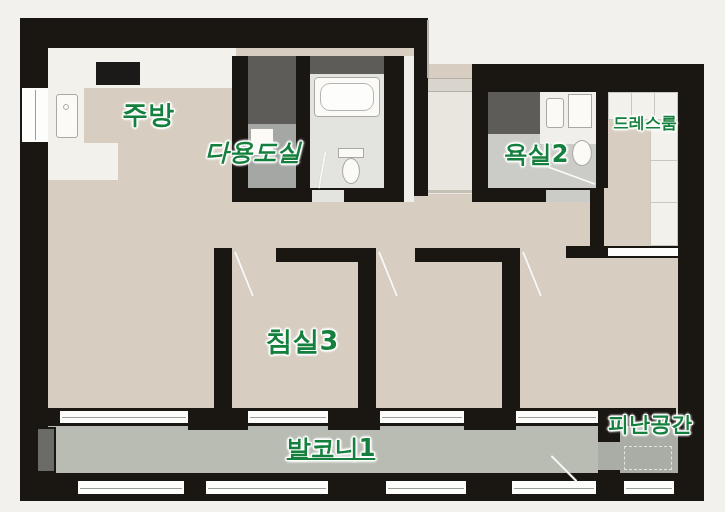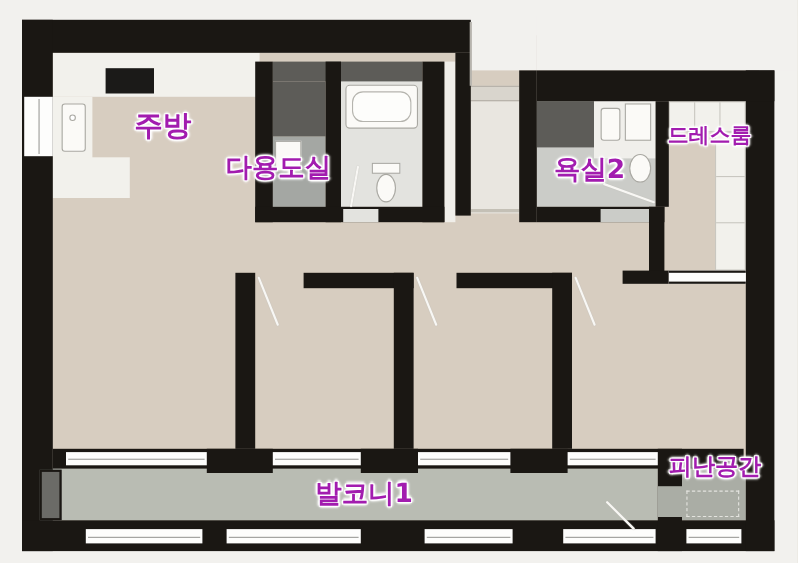--- a/index.html
+++ b/index.html
@@ -8,21 +8,21 @@
   #stage div{position:absolute;box-sizing:border-box;}
   .wall{background:#1a1713;}
   .floor-base{background:#d7cdc0;}
   .duct{background:#5d5c58;}
   .white{background:#f2f1ec;}
   .win{background:#fdfdfc;}
   .win .mull-h{position:absolute;left:2px;right:2px;top:50%;height:1px;background:#9c9c98;}
   .win .mull-v{position:absolute;top:2px;bottom:2px;left:50%;width:1px;background:#9c9c98;}
   .fix{background:#fbfaf7;border:1px solid #a9a8a2;}
   .swing{background:#f8f7f4;width:2px;border-radius:2px;box-shadow:0 0 1px #bdbcb6;}
-  .lbl{color:#a21caf;font-weight:700;white-space:nowrap;transform:translate(-50%,-50%);
+  .lbl{color:#15803d;font-weight:700;white-space:nowrap;transform:translate(-50%,-50%);
        text-shadow:-2px 0 2px #fff,2px 0 2px #fff,0 -2px 2px #fff,0 2px 2px #fff,
                    -1px -1px 0 #fff,1px 1px 0 #fff,1px -1px 0 #fff,-1px 1px 0 #fff;}
 </style>
 </head>
 <body>
 
 <div id="stage">
 
   <div class="floor-base" style="left:34px;top:32px;width:656px;height:450px;"></div>
 
@@ -139,19 +139,20 @@
   <div class="fix" style="left:342px;top:158px;width:18px;height:26px;border-radius:50%;"></div>
 
   <div class="swing" style="left:234px;top:252px;height:48px;transform:rotate(-22deg);transform-origin:top left;"></div>
   <div class="swing" style="left:378px;top:252px;height:48px;transform:rotate(-22deg);transform-origin:top left;"></div>
   <div class="swing" style="left:522px;top:252px;height:48px;transform:rotate(-22deg);transform-origin:top left;"></div>
   <div class="swing" style="left:318px;top:150px;height:38px;transform:rotate(10deg);transform-origin:bottom left;"></div>
   <div class="swing" style="left:548px;top:168px;height:50px;transform:rotate(-70deg);transform-origin:top left;"></div>
   <div class="swing" style="left:576px;top:446px;height:36px;transform:rotate(-45deg);transform-origin:bottom left;"></div>
 
   <div class="lbl" style="left:148px;top:114px;font-size:26px;">주방</div>
-  <div class="lbl" style="left:253px;top:152px;font-size:24px;">다용도실</div>
+  <div class="lbl" style="left:253px;top:152px;font-size:24px;font-style:italic;">다용도실</div>
   <div class="lbl" style="left:536px;top:154px;font-size:24px;">욕실2</div>
-  <div class="lbl" style="left:645px;top:123px;font-size:19px;">드레스룸</div>
-  <div class="lbl" style="left:331px;top:448px;font-size:24px;">발코니1</div>
+  <div class="lbl" style="left:645px;top:123px;font-size:16px;">드레스룸</div>
+  <div class="lbl" style="left:302px;top:341px;font-size:27px;">침실3</div>
+  <div class="lbl" style="left:331px;top:448px;font-size:24px;text-decoration:underline;">발코니1</div>
   <div class="lbl" style="left:650px;top:424px;font-size:21px;">피난공간</div>
 
 </div>
 
 </body></html>

